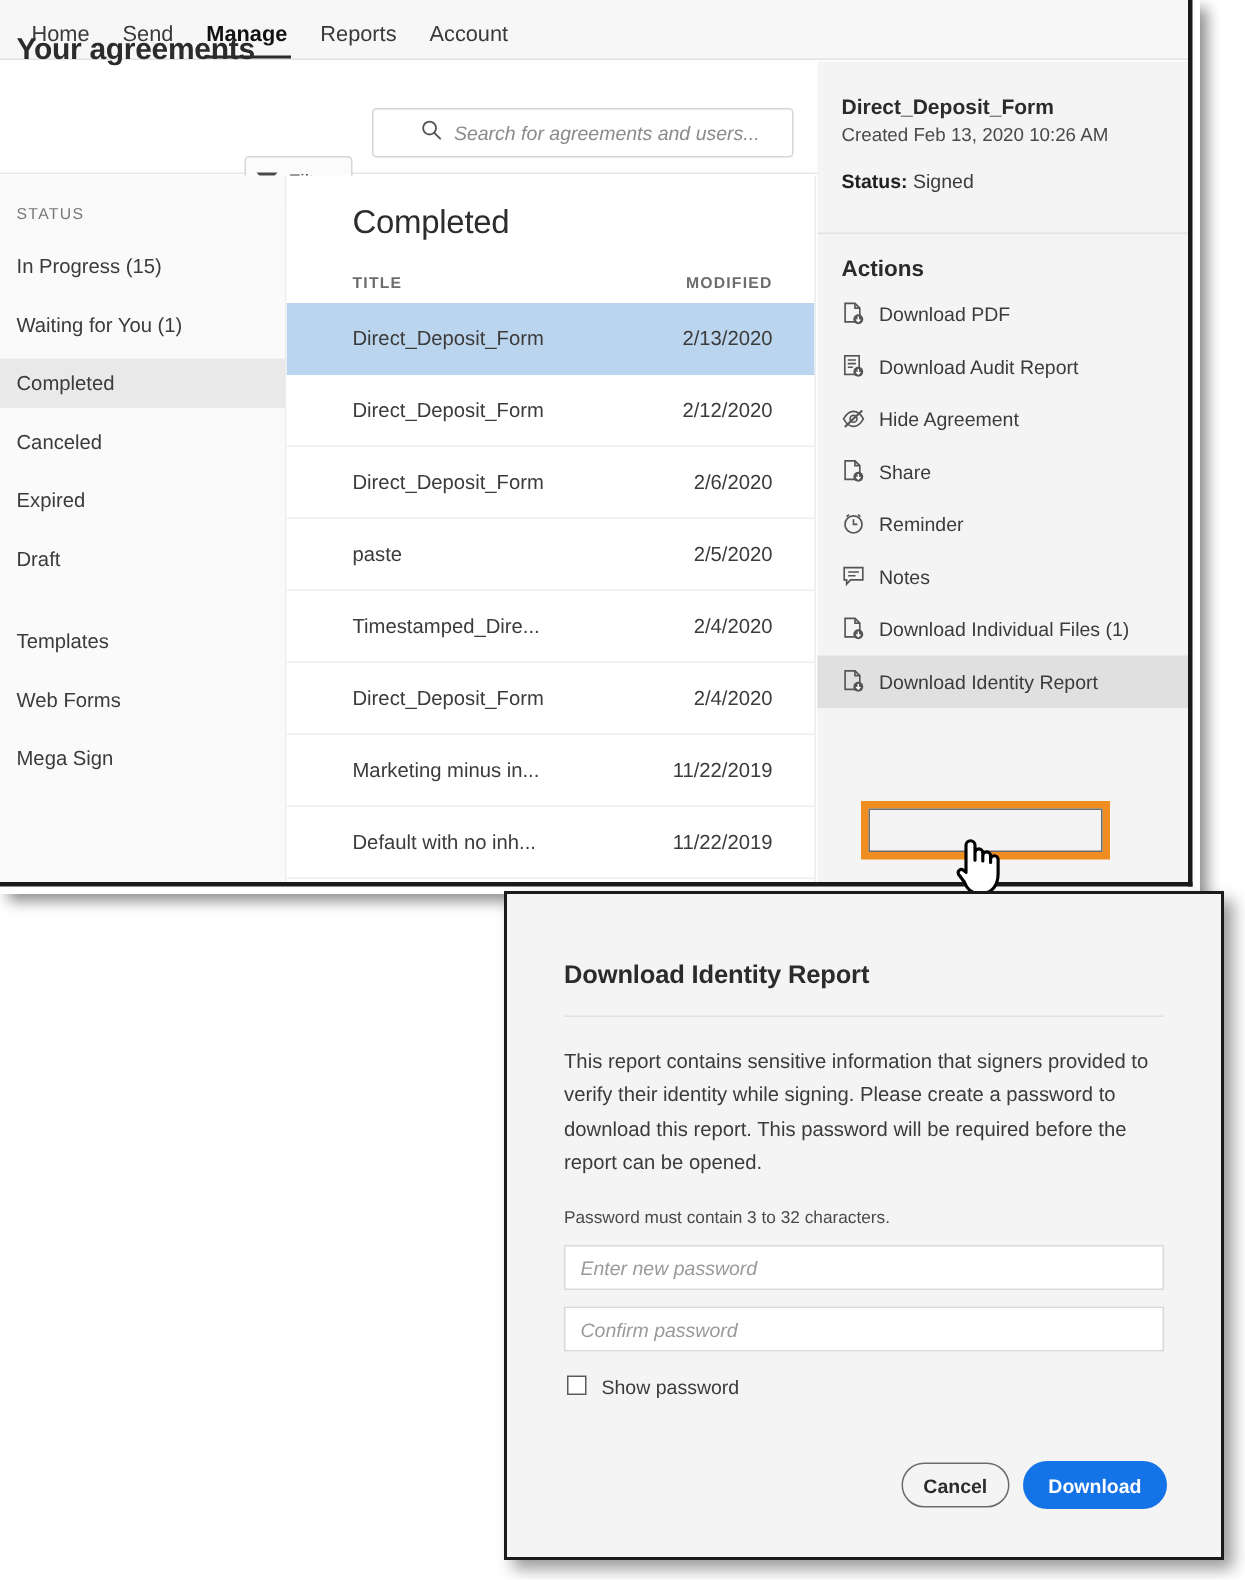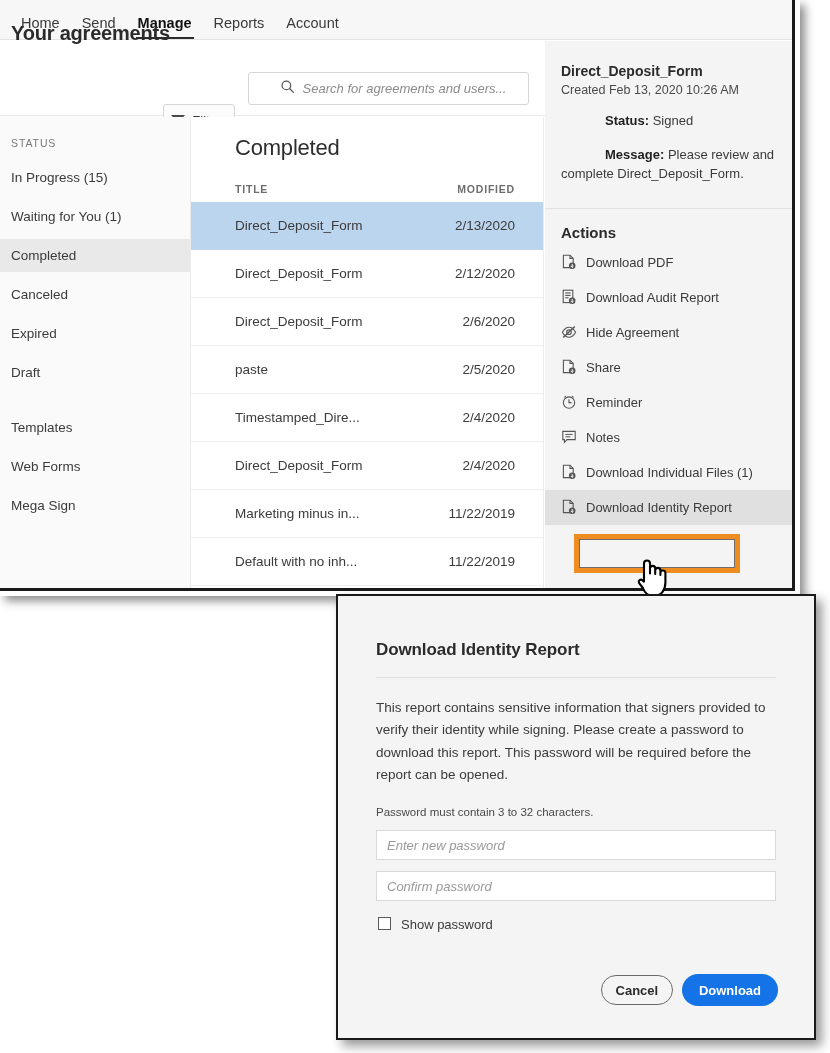--- a/index.html
+++ b/index.html
@@ -223,21 +223,21 @@
     font-size: 12.5px;
     color: #4a4a4a;
     padding: 4px 16px 0 16px;
   }
   .detail-field {
     font-size: 13px;
     color: #3b3b3b;
     padding: 14px 16px 0 16px;
     line-height: 1.5;
   }
-  .detail-field b { color: #1f1f1f; font-weight: 700; margin-left: 44px; }
+  .detail-field b { color: #1f1f1f; font-weight: 700; }
   .detail-divider {
     margin: 24px 0 0 0;
     border-top: 1px solid #e2e2e2;
   }
   #actions-title {
     font-size: 15px;
     font-weight: 700;
     color: #2b2b2b;
     padding: 15px 16px 4px 16px;
   }
@@ -479,24 +479,20 @@
 
   <div class="detail-pane">
     <div id="detail-title">Direct_Deposit_Form</div>
     <div id="detail-created">Created Feb 13, 2020 10:26 AM</div>
 
     <div class="detail-field">
       <b>Status:</b>
       <span>Signed</span>
     </div>
 
-    <div class="detail-field">
-      <b>Message:</b>
-      <span>Please review and complete Direct_Deposit_Form.</span>
-    </div>
 
     <div class="detail-divider"></div>
 
     <div id="actions-title">Actions</div>
 
 
     <div class="action-row">
       <span>
         <svg class="action-icon" viewBox="0 0 16 16" aria-hidden="true">
           <path d="M2.4 1.2 H9 L12.2 4.4 V13.6 H2.4 Z" fill="none" stroke="#555" stroke-width="1.1"></path>

